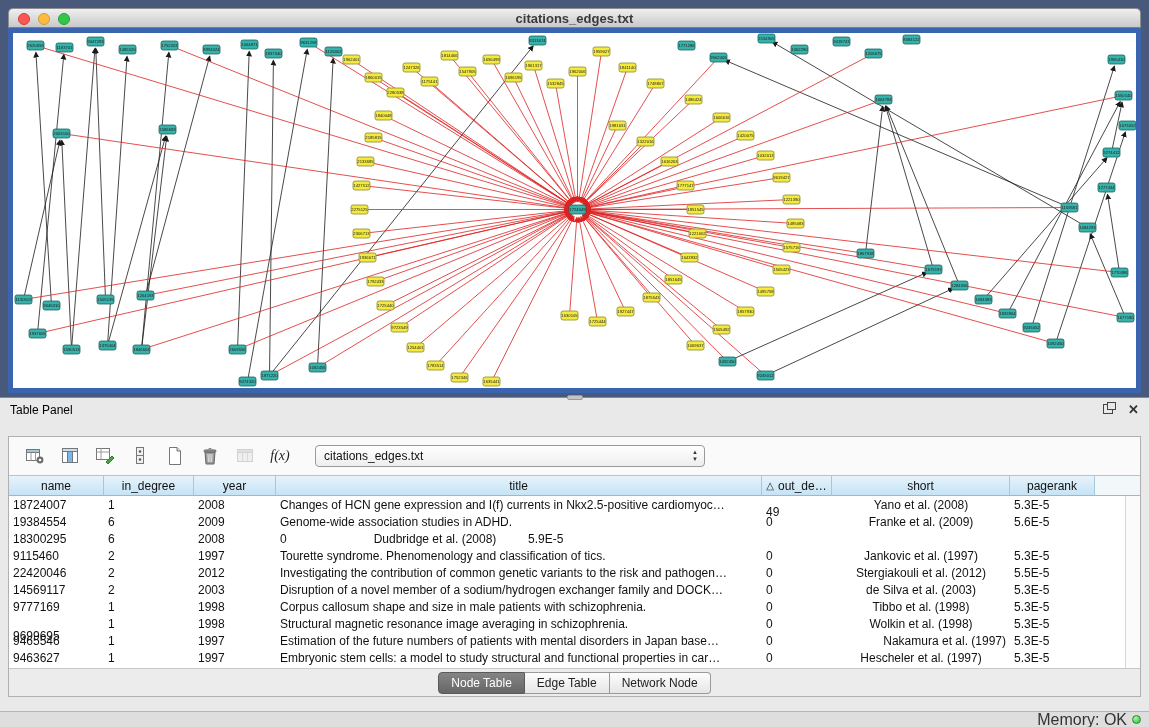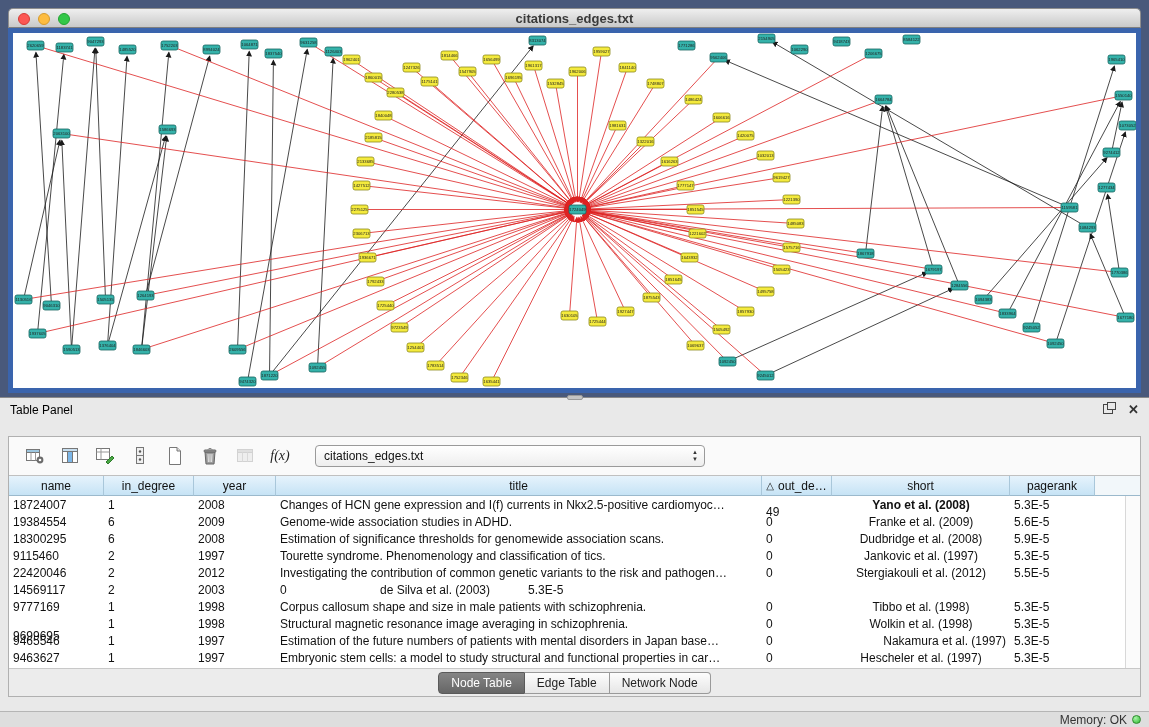--- a/index.html
+++ b/index.html
@@ -61,21 +61,21 @@
               border-top:1px solid #c8c8c8; display:flex; align-items:center; justify-content:center; }
   .tab { padding:3px 12px; font-size:12px; color:#222; border:1px solid #9a9a9a;
          background:linear-gradient(#fdfdfd,#e6e6e6); border-left:none; }
   .tab:first-child { border-left:1px solid #9a9a9a; border-radius:4px 0 0 4px; }
   .tab:last-child { border-radius:0 4px 4px 0; }
   .tab.selected { background:linear-gradient(#858585,#666666); color:#ffffff; border-color:#5a5a5a; }
 
   .statusbar { position:absolute; left:0; bottom:0; width:1149px; height:16px; background:#dedede;
                border-top:1px solid #b5b5b5; display:flex; align-items:center; justify-content:flex-end;
                padding-right:8px; gap:5px; }
-  .statusbar .stext { font-size:12px; color:#333; }
+  .statusbar .stext { font-size:16px; color:#333; }
   .dot { width:9px; height:9px; border-radius:50%; border:1px solid #2c8a2c;
          background:radial-gradient(circle at 35% 30%, #8cf08c, #2db92d); }
 </style>
 </head>
 <body>
 
 <div class="desktop">
 
   <div class="graph-window">
     <div class="titlebar">
@@ -750,37 +750,36 @@
             </div>
             <div class="th filler" style="flex: 1 1 0%;"></div>
           </div>
         <div class="tbody" id="tbody">
             <div class="tr">
               <div class="td" style="width: 95px; text-align: left;">18724007</div>
               <div class="td" style="width: 90px; text-align: left;">1</div>
               <div class="td" style="width: 82px; text-align: left;">2008</div>
               <div class="td" style="width: 486px; text-align: left;">Changes of HCN gene expression and I(f) currents in Nkx2.5-positive cardiomyoc…</div>
               <div class="td" style="width: 70px; text-align: left; margin-top: 14px;">49</div>
-              <div class="td" style="width: 178px; text-align: center; font-weight: bold;">Yano et al. (2008)</div>
+              <div class="td" style="width: 178px; text-align: center;">Yano et al. (2008)</div>
               <div class="td" style="width: 85px; text-align: left;">5.3E-5</div>
             </div>
             <div class="tr">
               <div class="td" style="width: 95px; text-align: left;">19384554</div>
               <div class="td" style="width: 90px; text-align: left;">6</div>
               <div class="td" style="width: 82px; text-align: left;">2009</div>
               <div class="td" style="width: 486px; text-align: left;">Genome-wide association studies in ADHD.</div>
               <div class="td" style="width: 70px; text-align: left;">0</div>
               <div class="td" style="width: 178px; text-align: center;">Franke et al. (2009)</div>
               <div class="td" style="width: 85px; text-align: left;">5.6E-5</div>
             </div>
             <div class="tr">
               <div class="td" style="width: 95px; text-align: left;">18300295</div>
               <div class="td" style="width: 90px; text-align: left;">6</div>
               <div class="td" style="width: 82px; text-align: left;">2008</div>
-              <div class="td" style="width: 486px; text-align: left;">Estimation of significance thresholds for genomewide association scans.</div>
               <div class="td" style="width: 70px; text-align: left;">0</div>
               <div class="td" style="width: 178px; text-align: center;">Dudbridge et al. (2008)</div>
               <div class="td" style="width: 85px; text-align: left;">5.9E-5</div>
             </div>
             <div class="tr">
               <div class="td" style="width: 95px; text-align: left;">9115460</div>
               <div class="td" style="width: 90px; text-align: left;">2</div>
               <div class="td" style="width: 82px; text-align: left;">1997</div>
               <div class="td" style="width: 486px; text-align: left;">Tourette syndrome. Phenomenology and classification of tics.</div>
               <div class="td" style="width: 70px; text-align: left;">0</div>
@@ -793,20 +792,21 @@
               <div class="td" style="width: 82px; text-align: left;">2012</div>
               <div class="td" style="width: 486px; text-align: left;">Investigating the contribution of common genetic variants to the risk and pathogen…</div>
               <div class="td" style="width: 70px; text-align: left;">0</div>
               <div class="td" style="width: 178px; text-align: center;">Stergiakouli et al. (2012)</div>
               <div class="td" style="width: 85px; text-align: left;">5.5E-5</div>
             </div>
             <div class="tr">
               <div class="td" style="width: 95px; text-align: left;">14569117</div>
               <div class="td" style="width: 90px; text-align: left;">2</div>
               <div class="td" style="width: 82px; text-align: left;">2003</div>
+              <div class="td" style="width: 486px; text-align: left;">Disruption of a novel member of a sodium/hydrogen exchanger family and DOCK…</div>
               <div class="td" style="width: 70px; text-align: left;">0</div>
               <div class="td" style="width: 178px; text-align: center;">de Silva et al. (2003)</div>
               <div class="td" style="width: 85px; text-align: left;">5.3E-5</div>
             </div>
             <div class="tr">
               <div class="td" style="width: 95px; text-align: left;">9777169</div>
               <div class="td" style="width: 90px; text-align: left;">1</div>
               <div class="td" style="width: 82px; text-align: left;">1998</div>
               <div class="td" style="width: 486px; text-align: left;">Corpus callosum shape and size in male patients with schizophrenia.</div>
               <div class="td" style="width: 70px; text-align: left;">0</div>

